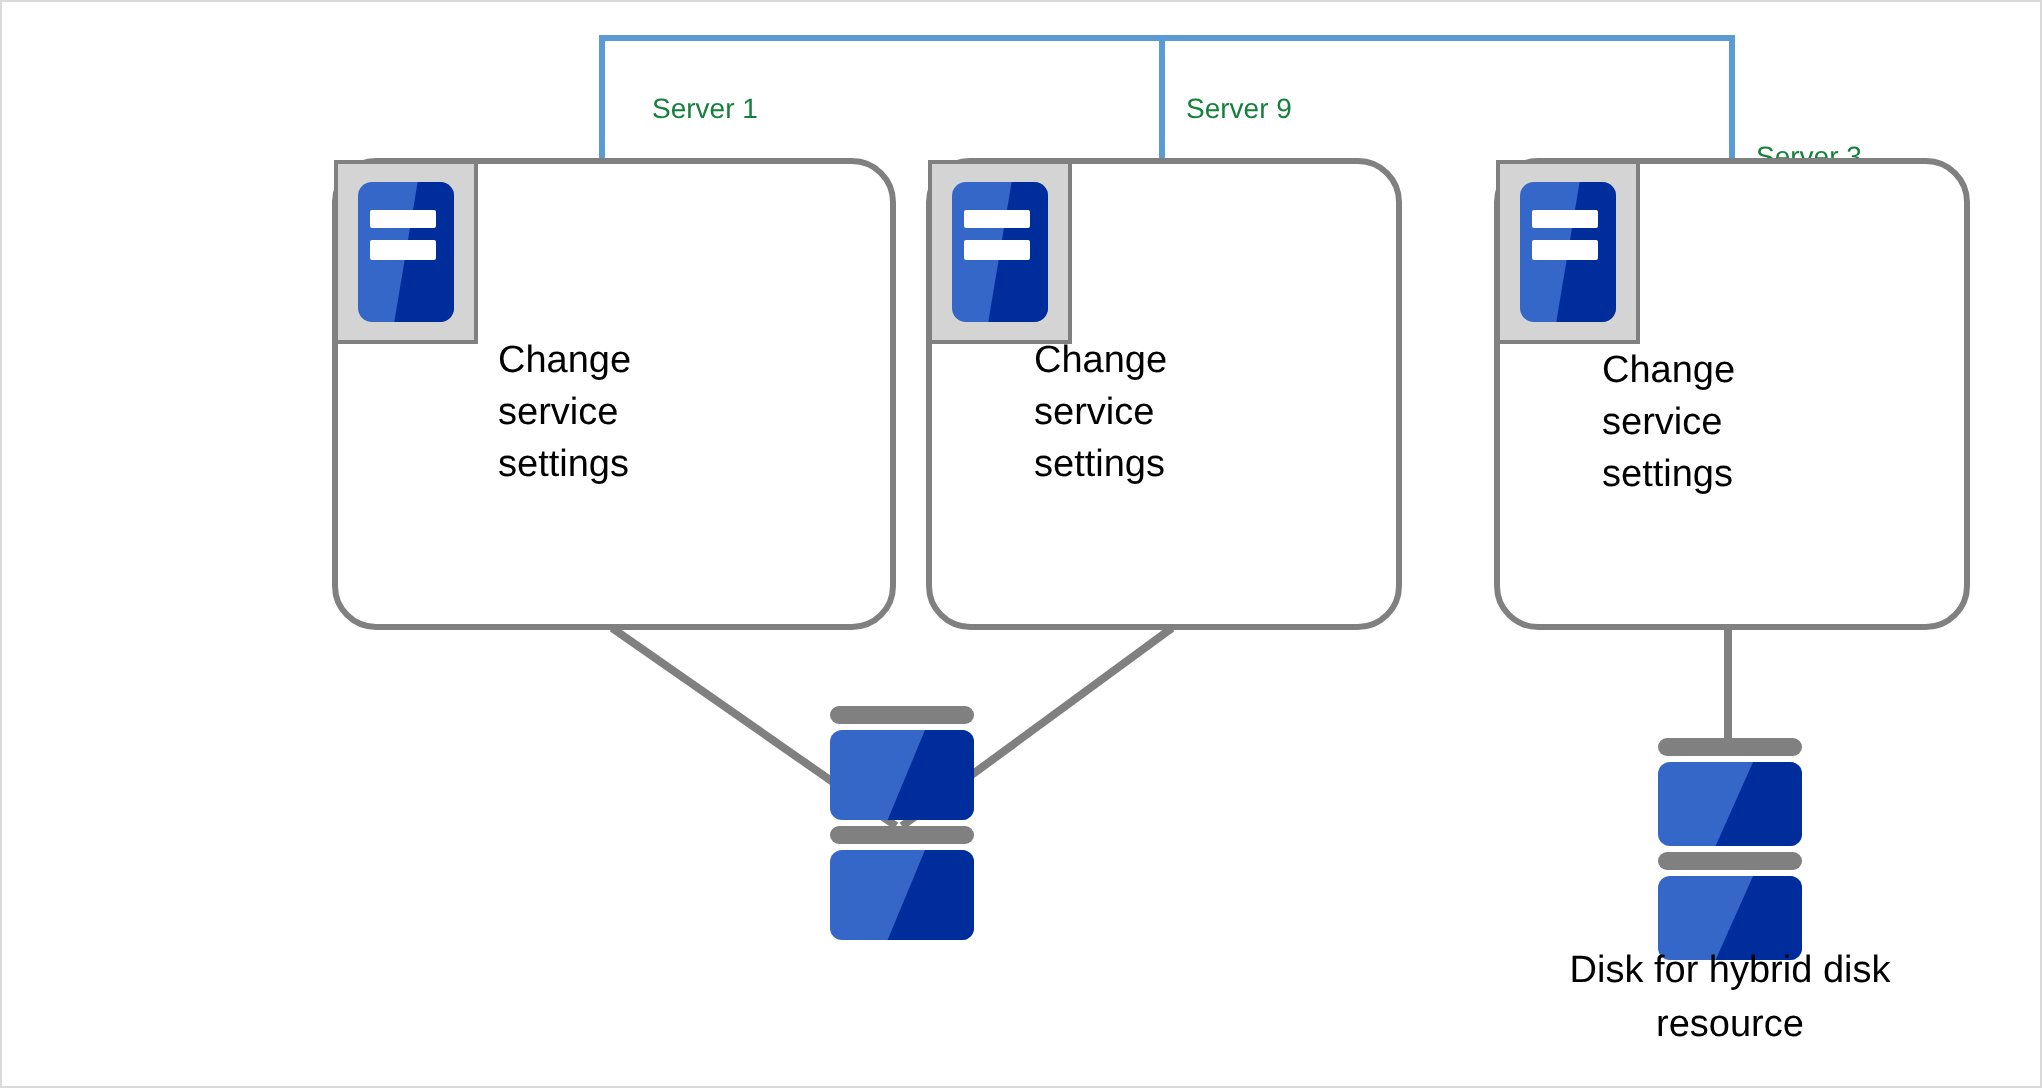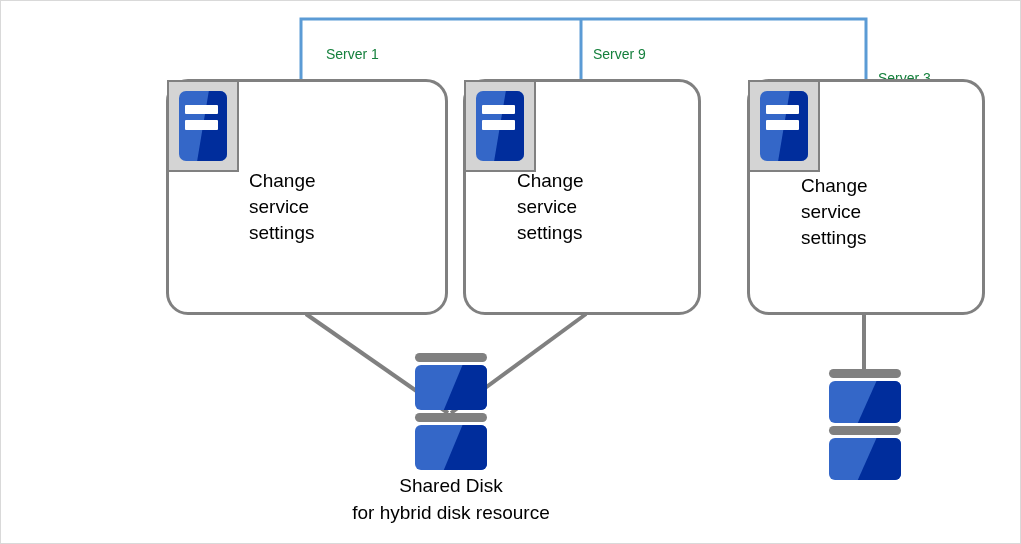--- a/index.html
+++ b/index.html
@@ -188,30 +188,30 @@
     <div class="plate" style="height:45px;">
         <div class="dark"></div>
       </div>
     <div class="gap"></div>
     <div class="rail"></div>
     <div class="gap"></div>
     <div class="plate" style="height:45px;">
         <div class="dark"></div>
       </div>
   </div>
-  <div class="caption" style="left:280px; top:471px; width:340px;">Shared Disk
-for hybrid disk resource</div>
 
   <div class="disk" style="left:828px; top:368px; width:72px;">
     <div class="rail"></div>
     <div class="gap"></div>
     <div class="plate" style="height:42px;">
         <div class="dark"></div>
       </div>
     <div class="gap"></div>
     <div class="rail"></div>
     <div class="gap"></div>
     <div class="plate" style="height:42px;">
         <div class="dark"></div>
       </div>
   </div>
+  <div class="caption" style="left:744px; top:471px; width:240px;">Disk for hybrid disk
+resource</div>
 
 </div>
 
 </body></html>

